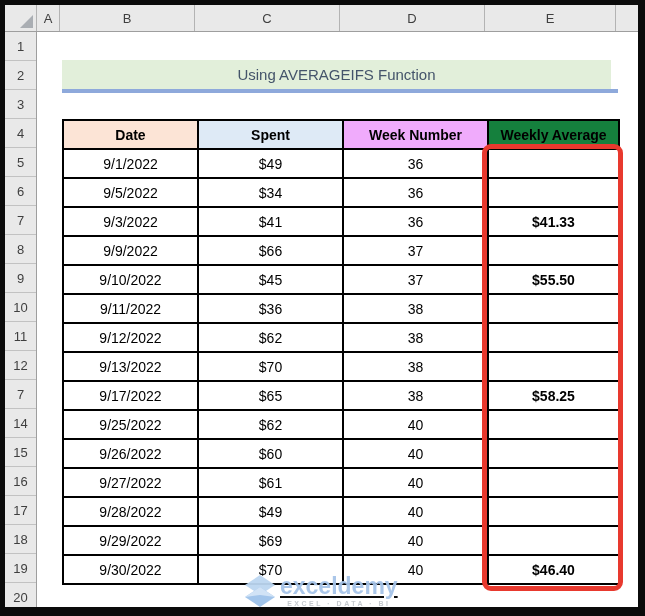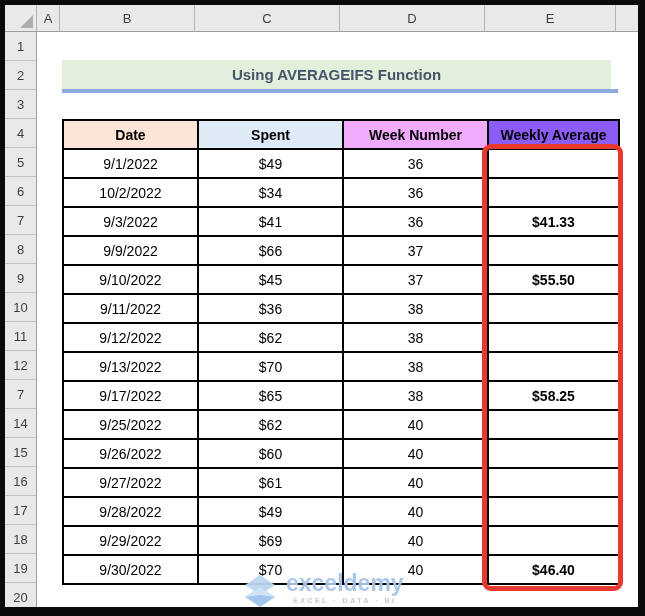--- a/index.html
+++ b/index.html
@@ -35,21 +35,21 @@
   }
   .rowheaders div{
     height:29px;display:flex;align-items:center;justify-content:center;
     font-size:13px;color:#3F3F3F;border-bottom:1px solid #C2C2C2;box-sizing:border-box;
   }
 
   
   .banner{
     position:absolute;left:57px;top:55px;width:549px;height:29px;
     display:flex;align-items:center;justify-content:center;
-    font-weight:bold;font-size:15px;
+    font-weight:normal;font-size:15px;
   }
   .banner-underline{position:absolute;left:57px;top:84px;width:556px;height:4px;}
 
   
   .xl-table{
     position:absolute;left:57px;top:114px;
     display:grid;grid-template-columns:135px 145px 145px 131px;grid-auto-rows:29px;
     border-top:2px solid #000;border-left:2px solid #000;box-sizing:border-box;
   }
   .hrow,.trow,[data-repeat="sheet.table.rows"]{display:contents;}
@@ -61,21 +61,21 @@
   .cell.h{font-weight:bold;font-size:14px;}
   .cell.avg{font-weight:bold;text-align:center;}
 
   
   .red-rect{
     position:absolute;left:477px;top:139px;width:141px;height:447px;
     border:5px solid #E8392E;border-radius:9px;box-sizing:border-box;pointer-events:none;
   }
 
   
-  .watermark{position:absolute;left:240px;top:564px;display:flex;align-items:center;gap:11px;opacity:0.95;}
+  .watermark{position:absolute;left:240px;top:564px;display:flex;align-items:flex-end;gap:5px;opacity:0.95;text-decoration:underline;}
   .wm-logo{margin-top:6px;}
   .wm-text{display:flex;flex-direction:column;align-items:center;}
   .wm-brand{font-size:23px;font-weight:bold;line-height:1.0;color:#A6C4E8;}
   .wm-tag{font-size:7px;letter-spacing:2.5px;color:#C2C7CC;margin-top:2px;font-weight:bold;}
 </style>
 </head>
 <body>
 
 <div class="frame">
   <div class="sheet">
@@ -143,34 +143,34 @@
       </div>
 
     <div class="banner" style="background-color: rgb(226, 239, 218); color: rgb(68, 84, 106);">Using AVERAGEIFS Function</div>
     <div class="banner-underline" style="background-color: rgb(142, 169, 219);"></div>
 
     <div class="xl-table">
       <div class="hrow">
         <div class="cell h" style="background-color: rgb(252, 228, 214);">Date</div>
         <div class="cell h" style="background-color: rgb(222, 234, 246);">Spent</div>
         <div class="cell h" style="background-color: #f0abfc;">Week Number</div>
-        <div class="cell h" style="background-color: #8b5cf6;">Weekly Average</div>
+        <div class="cell h" style="background-color: #15803d;">Weekly Average</div>
       </div>
       <div data-repeat="sheet.table.rows">
         
       
           <div class="trow">
             <div class="cell">9/1/2022</div>
             <div class="cell">$49</div>
             <div class="cell">36</div>
             <div class="cell avg"></div>
           </div>
         
           <div class="trow">
-            <div class="cell">10/2/2022</div>
+            <div class="cell">9/5/2022</div>
             <div class="cell">$34</div>
             <div class="cell">36</div>
             <div class="cell avg"></div>
           </div>
         
           <div class="trow">
             <div class="cell">9/3/2022</div>
             <div class="cell">$41</div>
             <div class="cell">36</div>
             <div class="cell avg">$41.33</div>

